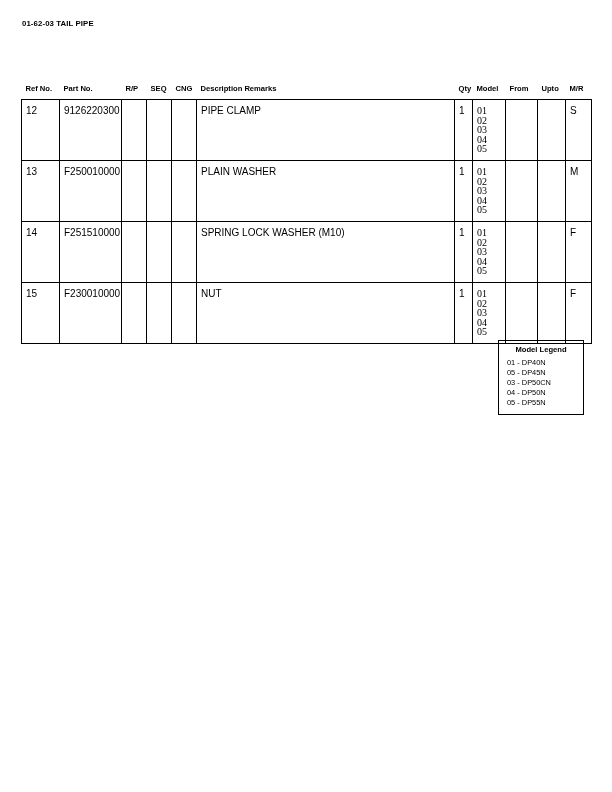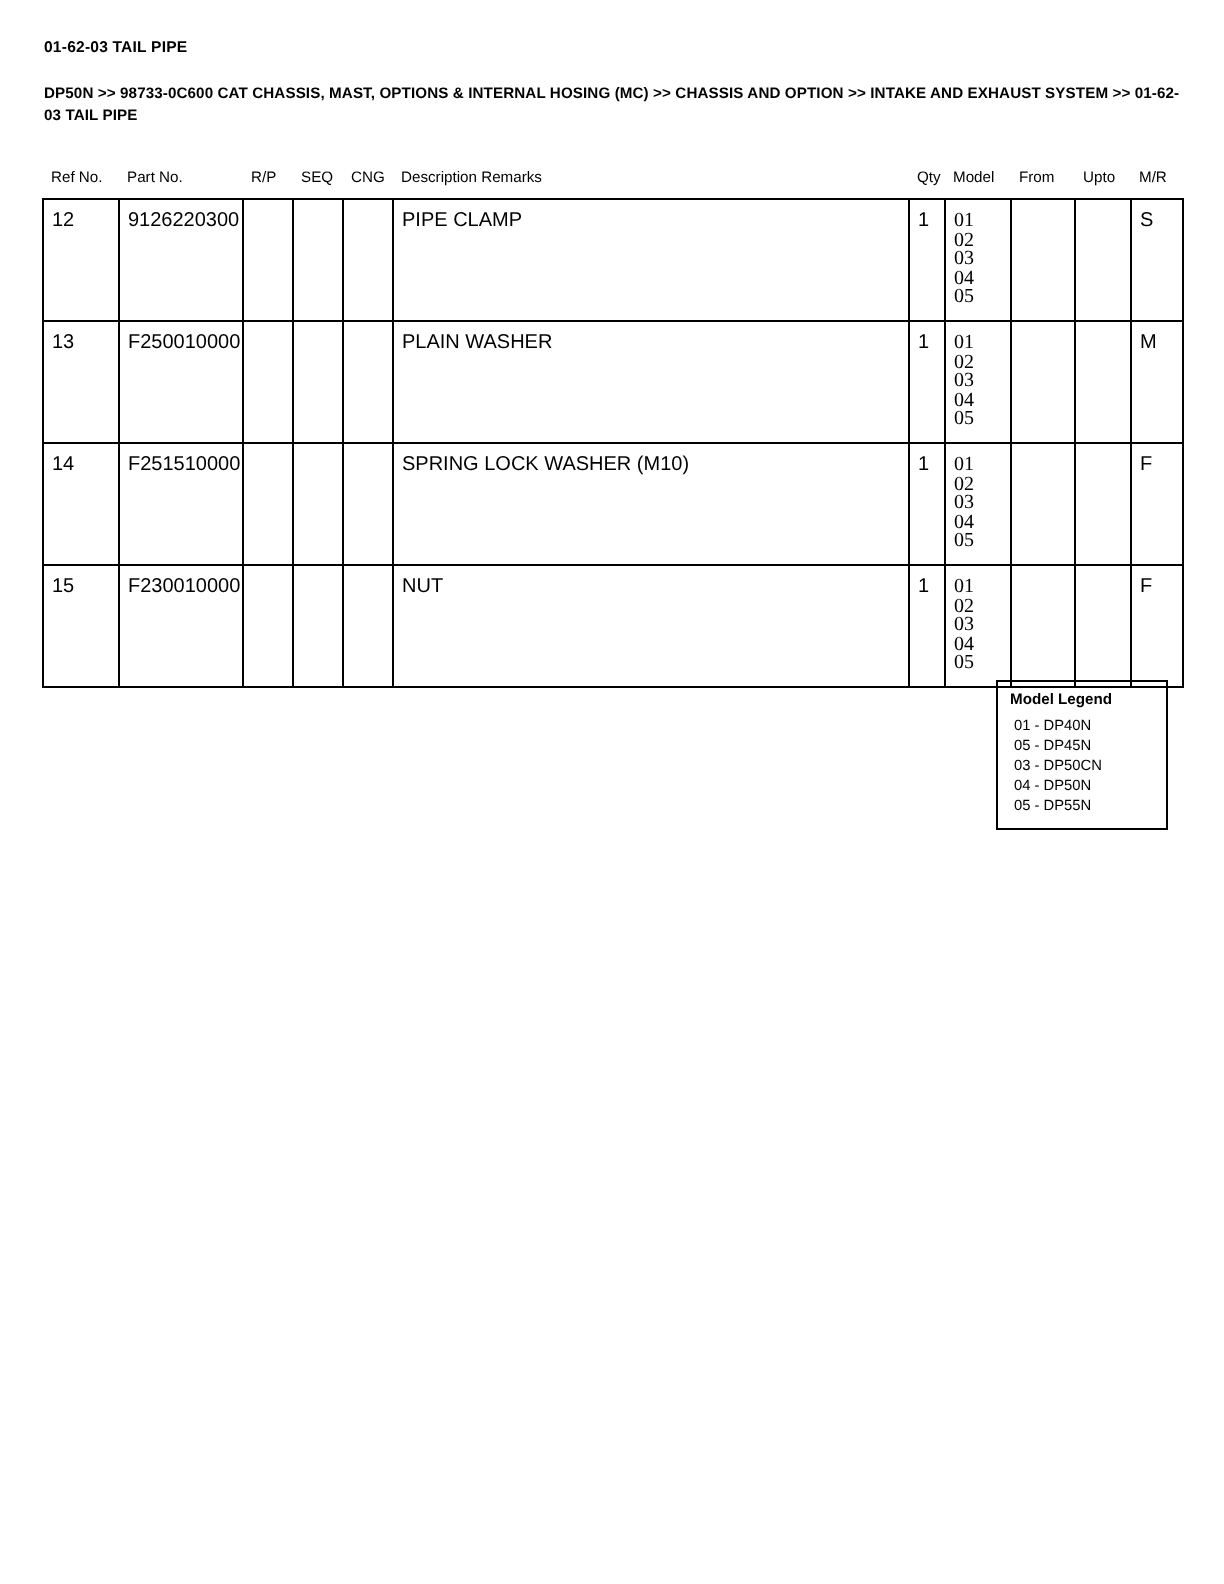--- a/index.html
+++ b/index.html
@@ -45,21 +45,21 @@
     position: absolute;
     left: 21px;
     top: 84px;
     width: 570px;
     border-collapse: collapse;
     table-layout: fixed;
     font-size: 7.4px;
   }
   table.parts th {
     font-size: 7.6px;
-    font-weight: normal;
+    font-weight: bold;
     text-align: left;
     padding: 0 0 6px 4px;
     vertical-align: bottom;
     border: none;
   }
   table.parts td {
     border: 1px solid #000000;
     vertical-align: top;
     padding: 6px 4px 6px 4px;
     height: 46px;
@@ -89,39 +89,38 @@
     left: 498px;
     top: 340px;
     width: 72px;
     border: 1px solid #000000;
     padding: 4px 6px 6px 6px;
     font-size: 7.4px;
     line-height: 10px;
   }
   .legend-title {
     font-weight: bold;
-    text-align: left;
+    text-align: center;
     display: block;
     margin-bottom: 3px;
     font-size: 7.6px;
   }
   .legend-item {
     display: block;
     text-align: left;
     padding-left: 2px;
   }
 </style>
 </head>
 <body>
 
 <div class="page">
 
   <div class="doc-title">01-62-03 TAIL PIPE</div>
 
-  <div class="breadcrumb">DP50N &gt;&gt; 98733-0C600 CAT CHASSIS, MAST, OPTIONS &amp; INTERNAL HOSING (MC) &gt;&gt; CHASSIS AND OPTION &gt;&gt; INTAKE AND EXHAUST SYSTEM &gt;&gt; 01-62-03 TAIL PIPE</div>
 
   <table class="parts">
     <colgroup>
       <col class="c-ref">
         <col class="c-part">
         <col class="c-rp">
         <col class="c-seq">
         <col class="c-cng">
       <col class="c-desc">
         <col class="c-qty">

